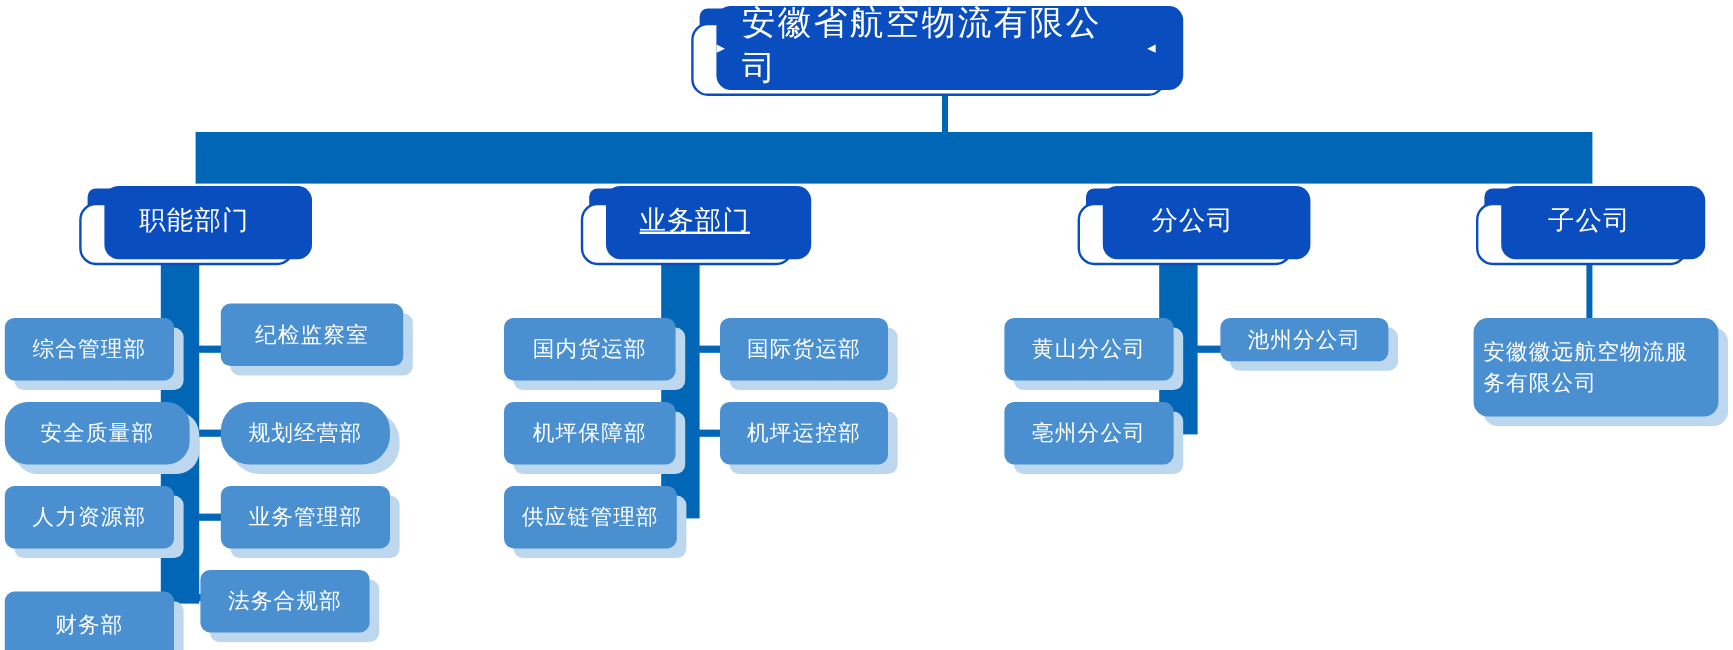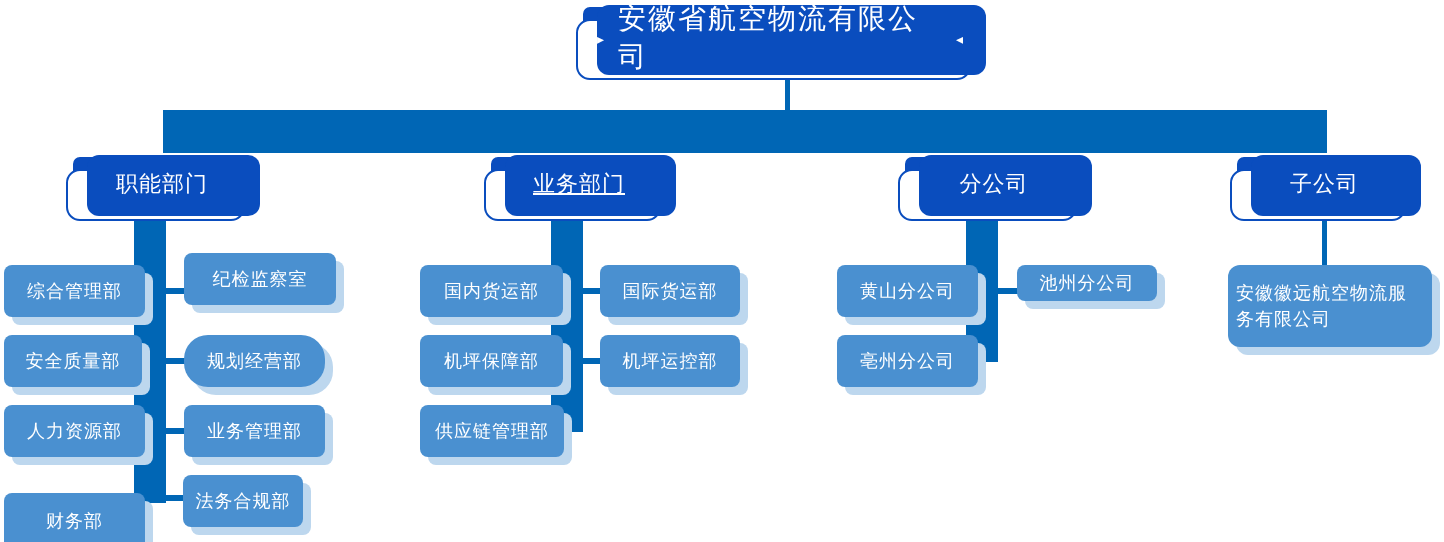--- a/index.html
+++ b/index.html
@@ -80,27 +80,27 @@
     <span>业务部门</span>
   </div>
   <div class="dark-node l2-node" style="left:902px;top:154px;width:184px;height:59px;">
     <span>分公司</span>
   </div>
   <div class="dark-node l2-node" style="left:1234px;top:154px;width:181px;height:59px;">
     <span>子公司</span>
   </div>
 
   <div class="child-node" style="left:4px;top:265px;width:141px;height:52px;">综合管理部</div>
-  <div class="child-node" style="left:4px;top:335px;width:138px;height:52px;">安全质量部</div>
+  <div class="child-node" style="left:4px;top:335px;width:154px;height:52px;border-radius:19px;">安全质量部</div>
   <div class="child-node" style="left:4px;top:405px;width:141px;height:52px;">人力资源部</div>
   <div class="child-node" style="left:4px;top:493px;width:141px;height:56px;">财务部</div>
   <div class="child-node" style="left:184px;top:253px;width:152px;height:52px;">纪检监察室</div>
   <div class="child-node" style="left:184px;top:335px;width:141px;height:52px;border-radius:24px;">规划经营部</div>
   <div class="child-node" style="left:184px;top:405px;width:141px;height:52px;">业务管理部</div>
-  <div class="child-node" style="left:183px;top:475px;width:120px;height:52px;">法务合规部</div>
+  <div class="child-node" style="left:167px;top:475px;width:141px;height:52px;">法务合规部</div>
 
   <div class="child-node" style="left:420px;top:265px;width:143px;height:52px;">国内货运部</div>
   <div class="child-node" style="left:420px;top:335px;width:143px;height:52px;">机坪保障部</div>
   <div class="child-node" style="left:420px;top:405px;width:144px;height:52px;">供应链管理部</div>
   <div class="child-node" style="left:600px;top:265px;width:140px;height:52px;">国际货运部</div>
   <div class="child-node" style="left:600px;top:335px;width:140px;height:52px;">机坪运控部</div>
 
   <div class="child-node" style="left:837px;top:265px;width:141px;height:52px;">黄山分公司</div>
   <div class="child-node" style="left:837px;top:335px;width:141px;height:52px;">亳州分公司</div>
   <div class="child-node" style="left:1017px;top:265px;width:140px;height:36px;">池州分公司</div>

